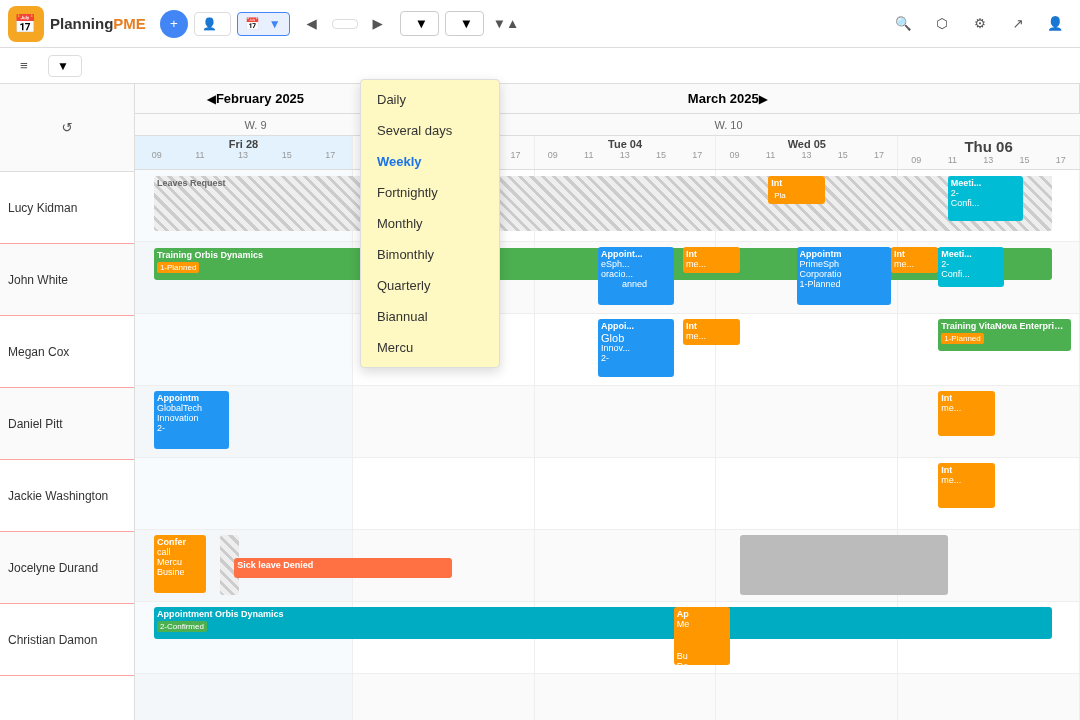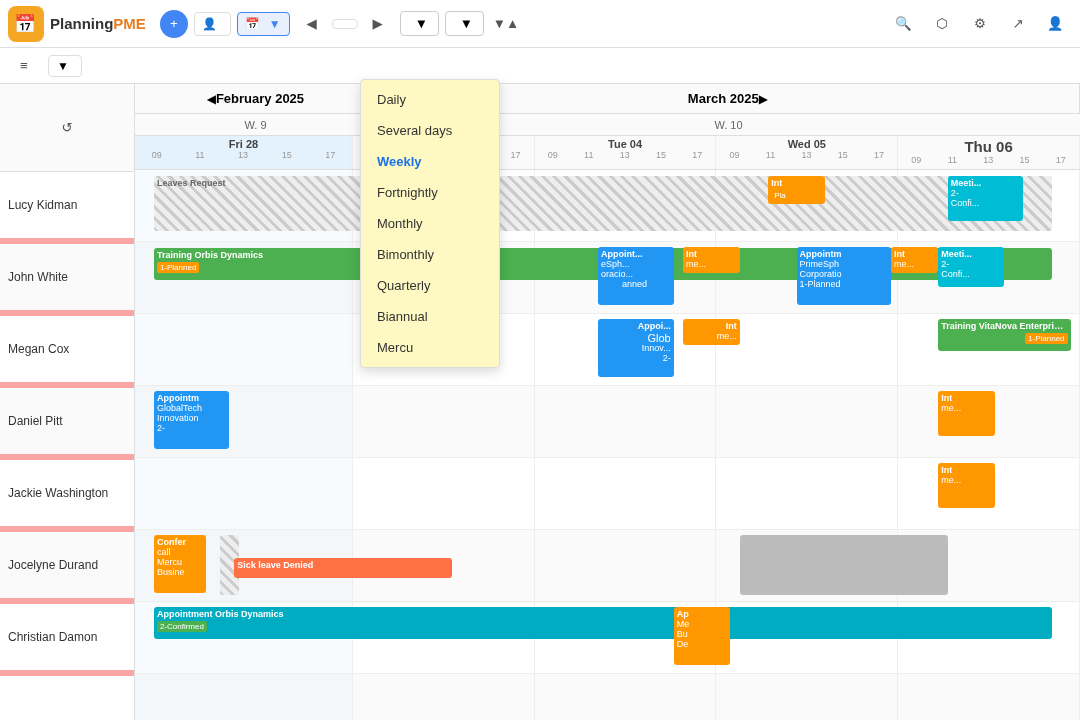--- a/index.html
+++ b/index.html
@@ -27,21 +27,21 @@
       background: white; border-bottom: 1px solid #ddd; padding: 0 8px; gap: 8px;
     }
     .filter-btn { display: flex; align-items: center; gap: 4px; padding: 3px 8px; border: 1px solid #ddd; border-radius: 4px; background: white; cursor: pointer; font-size: 12px; }
 
     
     .main { display: flex; height: calc(720px - 84px); }
 
     
     .sidebar { width: 135px; flex-shrink: 0; border-right: 1px solid #ddd; background: white; }
     .sidebar-header { height: 88px; border-bottom: 1px solid #ddd; display: flex; align-items: center; justify-content: center; padding: 4px; background: #fafafa; }
-    .sidebar-row { height: 72px; border-bottom: 6px solid #fca5a5; display: flex; align-items: center; padding: 4px 8px; font-size: 12px; font-weight: 500; color: #333; background: white; }
+    .sidebar-row { height: 72px; border-bottom: 1px solid #fca5a5; display: flex; align-items: center; padding: 4px 8px; font-size: 12px; font-weight: 500; color: #333; background: white; }
     .sidebar-row:nth-child(even) { background: #fafafa; }
 
     
     .calendar { flex: 1; overflow: hidden; background: white; }
     .cal-row { display: flex; height: 72px; border-bottom: 1px solid #eee; position: relative; }
     .cal-row:nth-child(even) { background: #fafafa; }
     .cal-cell { flex: 1; border-right: 1px solid #eee; position: relative; min-width: 0; }
     .cal-cell.today-col { background: rgba(227, 242, 253, 0.3); }
 
     
@@ -278,21 +278,21 @@
               <div style="font-size: 9px; font-weight: bold; line-height: 1.2; white-space: nowrap; overflow: hidden; text-overflow: ellipsis;">Int</div>
               <div style="font-size: 9px; line-height: 1.1; white-space: nowrap; overflow: hidden; text-overflow: ellipsis;">me...</div>
             </div>
             <div class="event teal" style="left: 85%; width: 7%; top: 5px; height: 40px; pointer-events: auto;">
               <div style="font-size: 9px; font-weight: bold; line-height: 1.2; white-space: nowrap; overflow: hidden; text-overflow: ellipsis;">Meeti...</div>
               <div style="font-size: 9px; line-height: 1.1; white-space: nowrap; overflow: hidden; text-overflow: ellipsis;">2-</div>
               <div style="font-size: 9px; line-height: 1.1; white-space: nowrap; overflow: hidden; text-overflow: ellipsis;">Confi...</div>
             </div>
           </div>
         </div>
-        <div class="cal-row" style="position: relative; text-align: right;">
+        <div class="cal-row" style="position: relative;">
           <div class="cal-cell today-col" style="flex: 1.2 1 0%; border-right: 1px solid rgb(238, 238, 238); position: relative; min-width: 0px;"></div>
           <div class="cal-cell" style="flex: 1 1 0%; border-right: 1px solid rgb(238, 238, 238); position: relative; min-width: 0px;"></div>
           <div class="cal-cell" style="flex: 1 1 0%; border-right: 1px solid rgb(238, 238, 238); position: relative; min-width: 0px;"></div>
           <div class="cal-cell" style="flex: 1 1 0%; border-right: 1px solid rgb(238, 238, 238); position: relative; min-width: 0px;"></div>
           <div class="cal-cell" style="flex: 1 1 0%; border-right: 1px solid rgb(238, 238, 238); position: relative; min-width: 0px;"></div>
           <div style="position: absolute; inset: 0px; pointer-events: none;">
             <div class="event blue" style="left: 49%; width: 8%; top: 5px; height: 58px; pointer-events: auto;">
               <div style="font-size: 9px; font-weight: bold; line-height: 1.2; white-space: nowrap; overflow: hidden; text-overflow: ellipsis;">Appoi...</div>
               <div style="font-size: 11px; line-height: 1.1; white-space: nowrap; overflow: hidden; text-overflow: ellipsis;">Glob</div>
               <div style="font-size: 9px; line-height: 1.1; white-space: nowrap; overflow: hidden; text-overflow: ellipsis;">Innov...</div>
@@ -365,21 +365,21 @@
           <div class="cal-cell today-col" style="flex: 1.2 1 0%; border-right: 1px solid rgb(238, 238, 238); position: relative; min-width: 0px;"></div>
           <div class="cal-cell" style="flex: 1 1 0%; border-right: 1px solid rgb(238, 238, 238); position: relative; min-width: 0px;"></div>
           <div class="cal-cell" style="flex: 1 1 0%; border-right: 1px solid rgb(238, 238, 238); position: relative; min-width: 0px;"></div>
           <div class="cal-cell" style="flex: 1 1 0%; border-right: 1px solid rgb(238, 238, 238); position: relative; min-width: 0px;"></div>
           <div class="cal-cell" style="flex: 1 1 0%; border-right: 1px solid rgb(238, 238, 238); position: relative; min-width: 0px;"></div>
           <div style="position: absolute; inset: 0px; pointer-events: none;">
             <div class="event cyan" style="left: 2%; width: 95%; top: 5px; height: 32px; pointer-events: auto;"><div style="font-size: 9px; font-weight: bold; line-height: 1.2; white-space: nowrap; overflow: hidden; text-overflow: ellipsis;">Appointment Orbis Dynamics</div><span class="event-badge badge-confirmed">2-Confirmed</span></div>
             <div class="event orange" style="left: 57%; width: 6%; top: 5px; height: 58px; pointer-events: auto;">
               <div style="font-size: 9px; font-weight: bold; line-height: 1.2; white-space: nowrap; overflow: hidden; text-overflow: ellipsis;">Ap</div>
               <div style="font-size: 9px; line-height: 1.1; white-space: nowrap; overflow: hidden; text-overflow: ellipsis;">Me</div>
-              <div style="font-size: 9px; line-height: 1.1; white-space: nowrap; overflow: hidden; text-overflow: ellipsis;">Bu</div>
+              <div style="font-size: 9px; line-height: 1.1; white-space: nowrap; overflow: hidden; text-overflow: ellipsis; margin-top: 22px;">Bu</div>
               <div style="font-size: 9px; line-height: 1.1; white-space: nowrap; overflow: hidden; text-overflow: ellipsis;">De</div>
             </div>
           </div>
         </div>
         <div class="cal-row" style="background: rgb(250, 250, 250); position: relative;">
           <div class="cal-cell today-col" style="flex: 1.2 1 0%; border-right: 1px solid rgb(238, 238, 238); position: relative; min-width: 0px;"></div>
           <div class="cal-cell" style="flex: 1 1 0%; border-right: 1px solid rgb(238, 238, 238); position: relative; min-width: 0px;"></div>
           <div class="cal-cell" style="flex: 1 1 0%; border-right: 1px solid rgb(238, 238, 238); position: relative; min-width: 0px;"></div>
           <div class="cal-cell" style="flex: 1 1 0%; border-right: 1px solid rgb(238, 238, 238); position: relative; min-width: 0px;"></div>
           <div class="cal-cell" style="flex: 1 1 0%; border-right: 1px solid rgb(238, 238, 238); position: relative; min-width: 0px;"></div>

